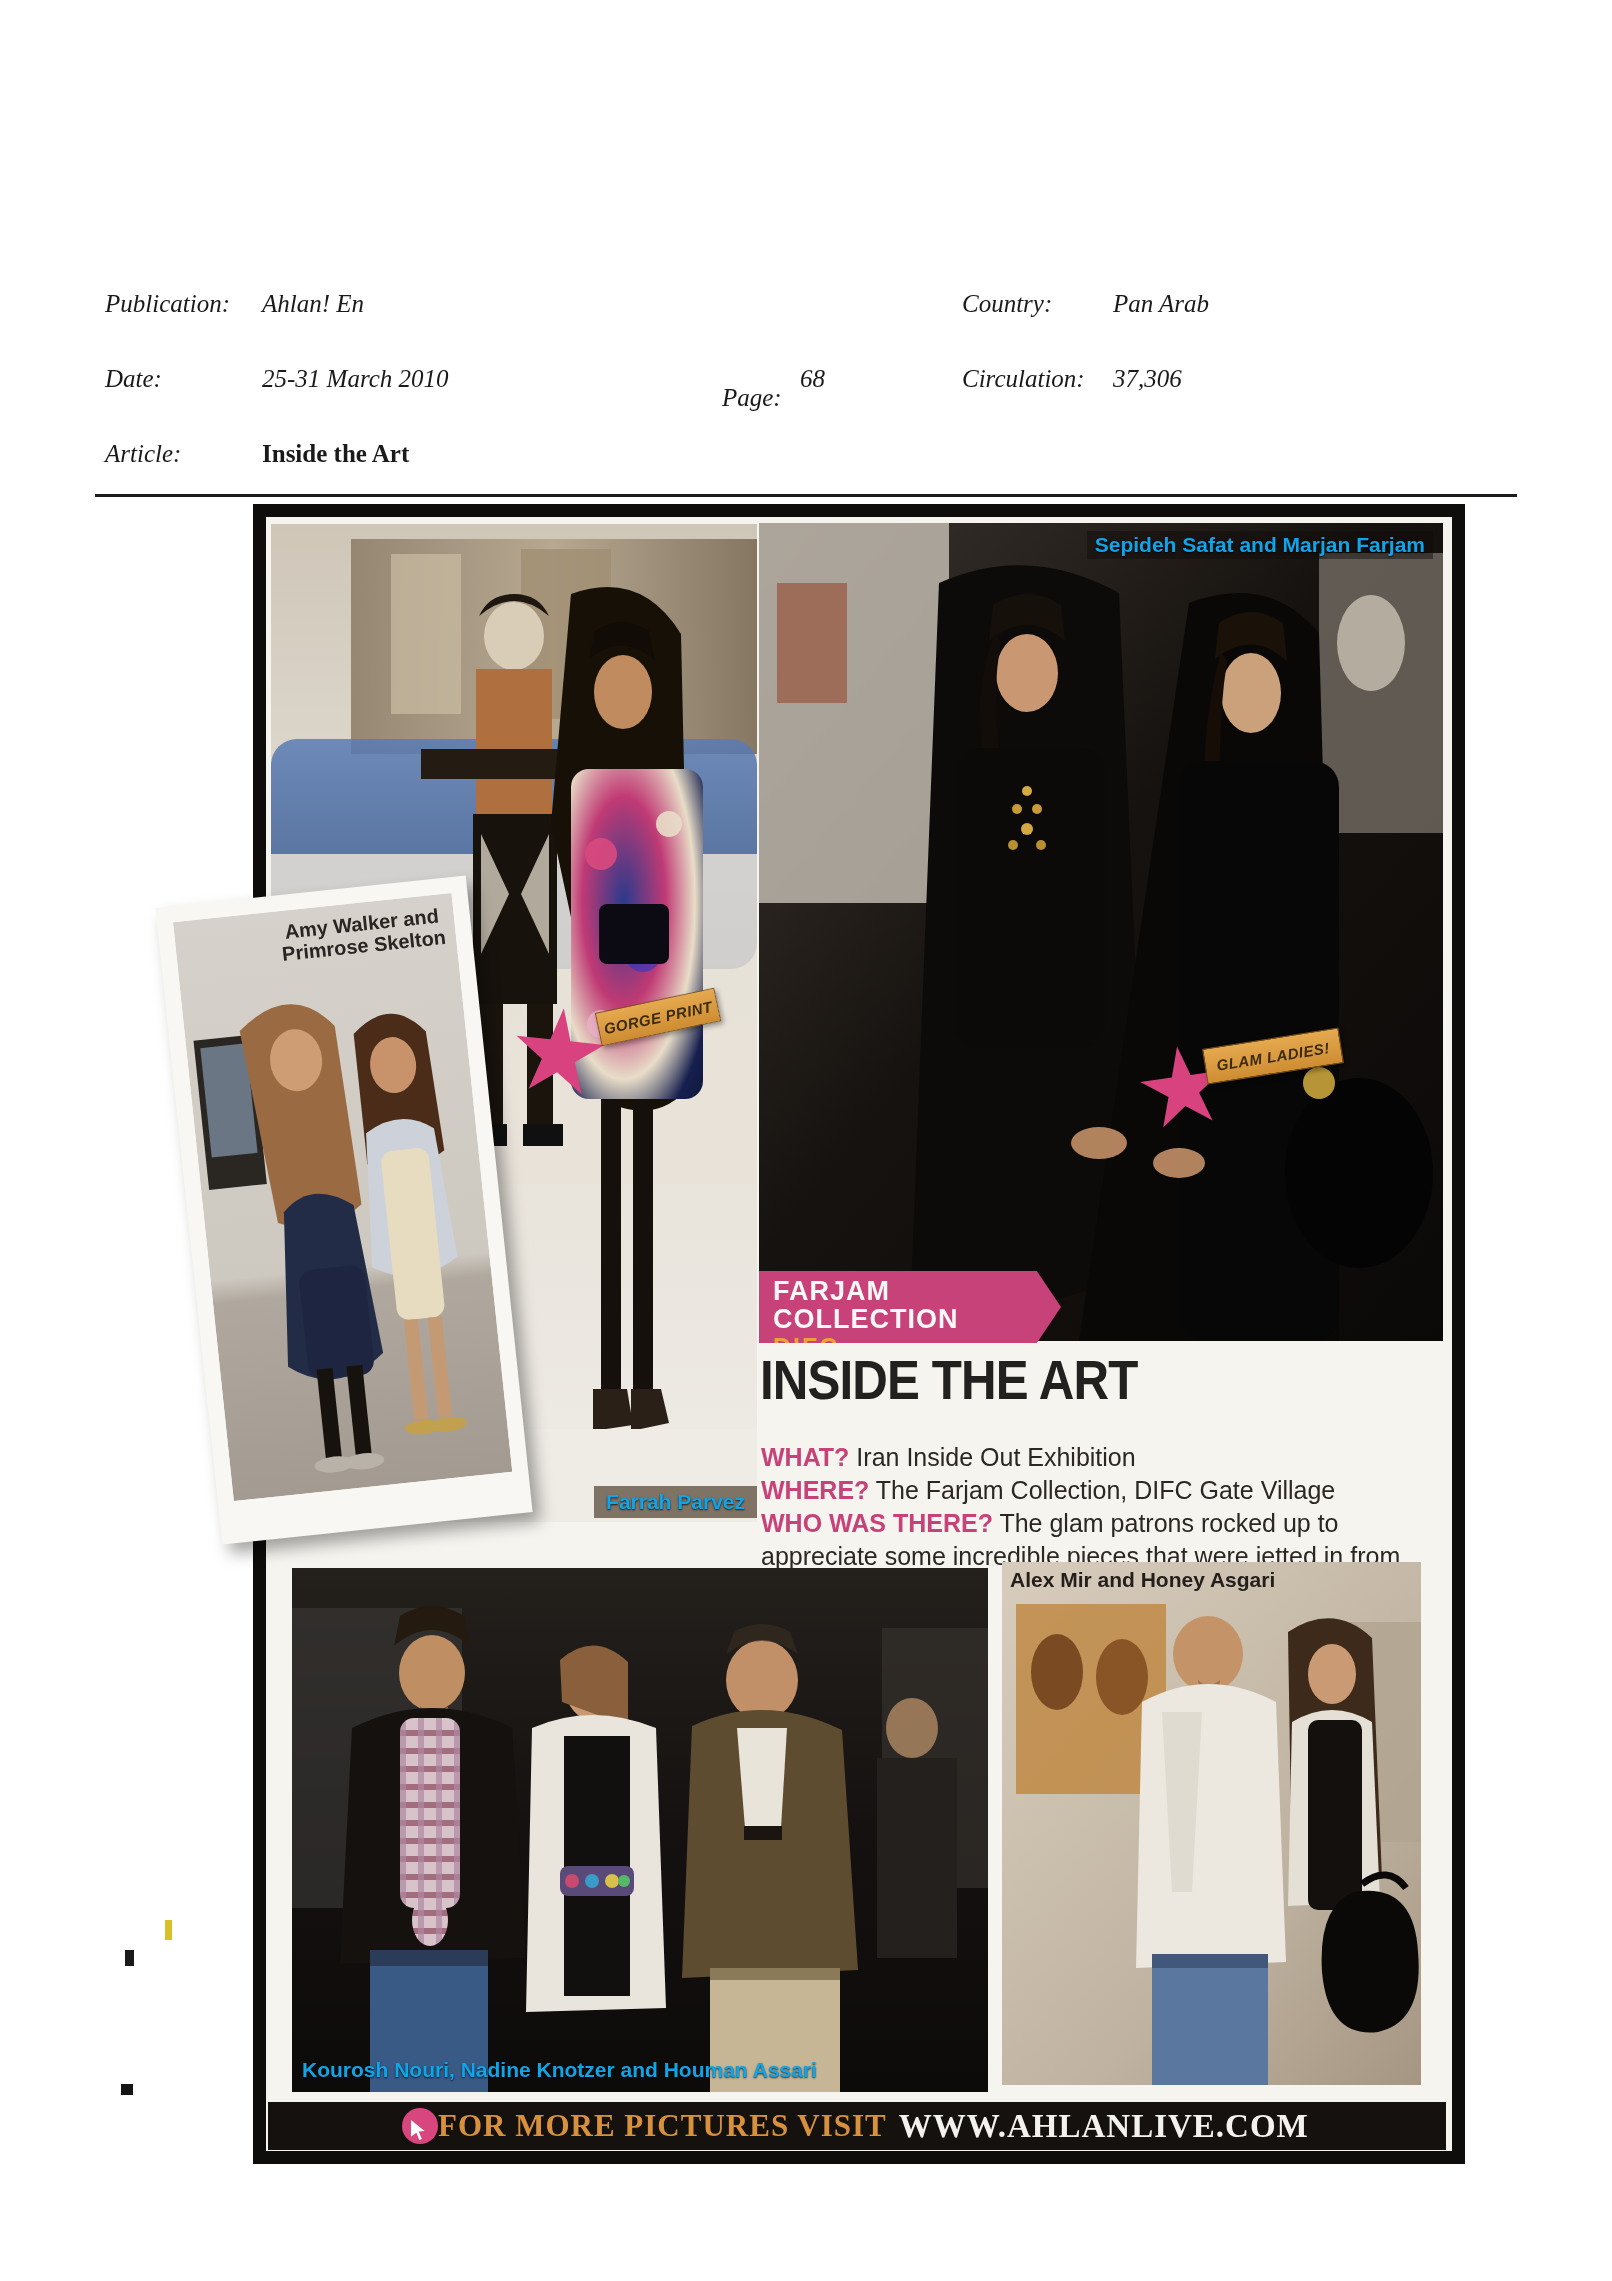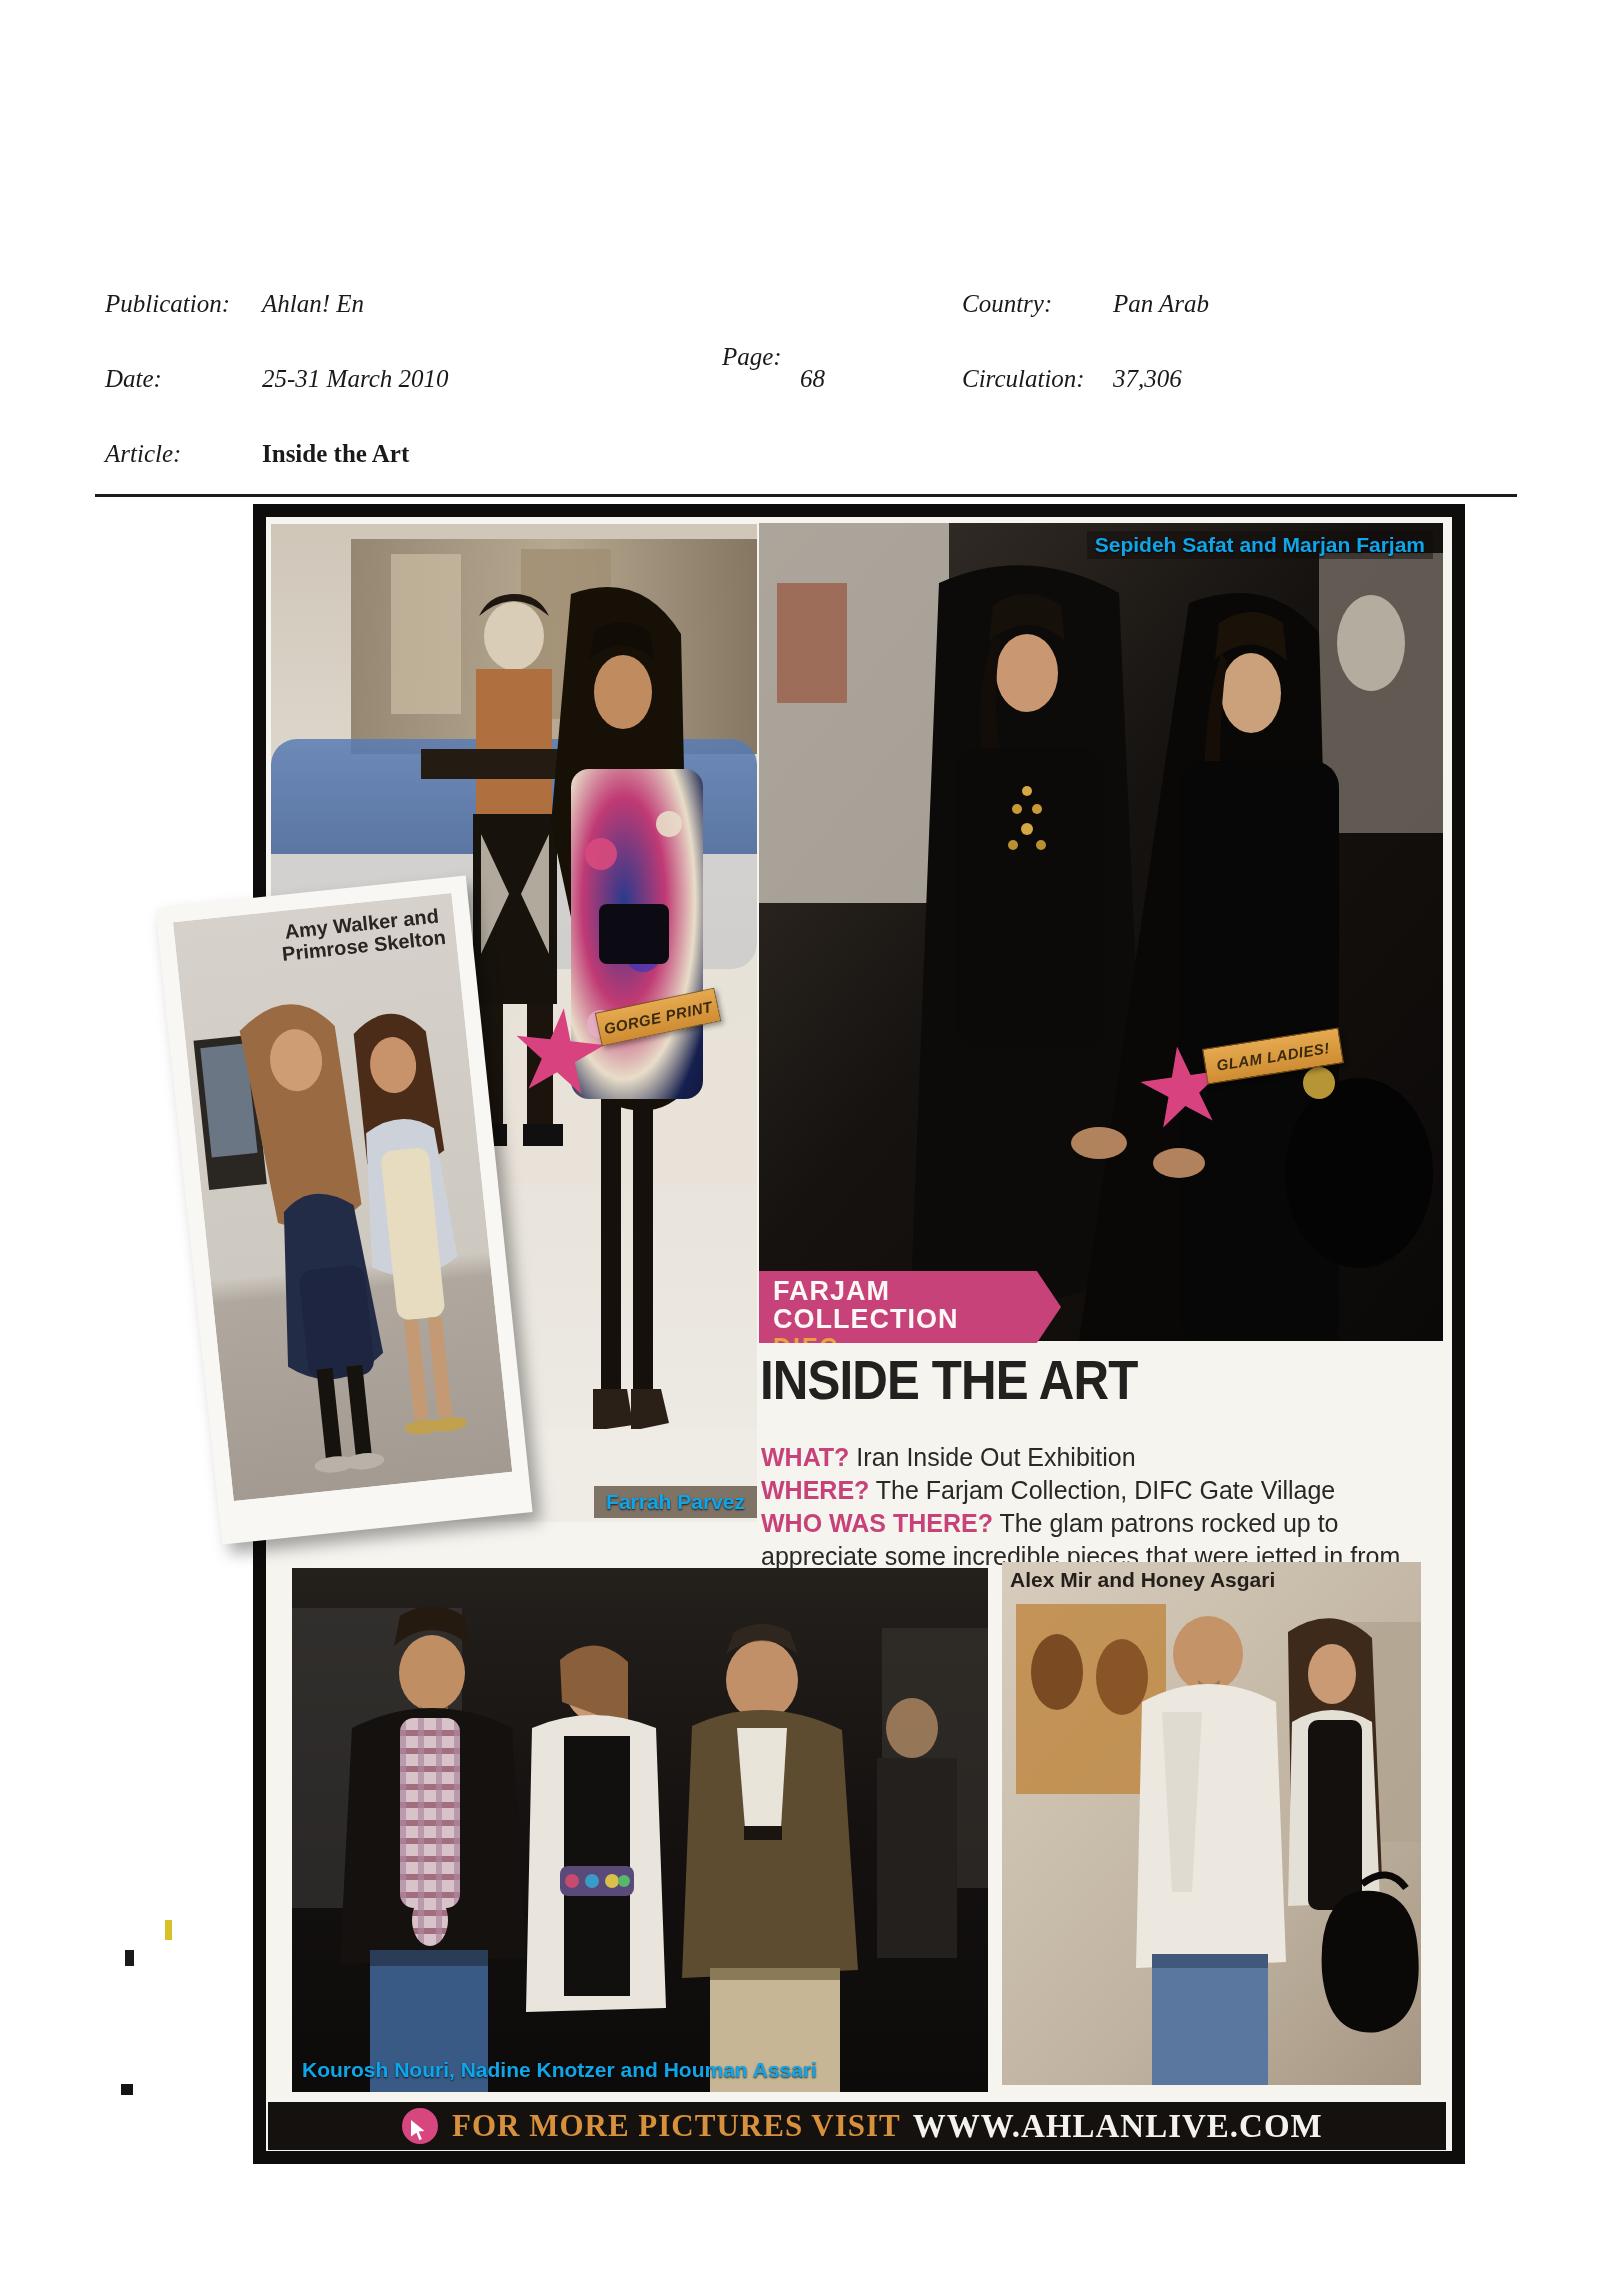--- a/index.html
+++ b/index.html
@@ -46,38 +46,38 @@
         color:#2a2724;}
   #info .lbl{color:#c64279;font-weight:bold;}
   
   #footer{position:absolute;left:2px;top:1585px;width:1178px;height:48px;background:#14110e;
           display:flex;align-items:center;}
   #footer .dot{position:relative;width:36px;height:36px;border-radius:50%;background:#d8467f;
           margin-left:134px;flex:0 0 auto;}
   #footer .cursor{position:absolute;left:9px;top:12px;width:16px;height:20px;background:#fff;
           clip-path:polygon(0 0,85% 55%,48% 58%,68% 95%,52% 100%,34% 64%,0 82%);}
   #footer .f1{font-family:"Liberation Serif",serif;font-weight:bold;color:#d7903c;
-          font-size:31px;letter-spacing:1px;margin-left:14px;white-space:nowrap;}
+          font-size:31px;letter-spacing:1px;white-space:nowrap;}
   #footer .f2{font-family:Liberation Serif, serif;font-weight:bold;color:#f4f2ee;
           font-size:33px;letter-spacing:1px;margin-left:12px;white-space:nowrap;}
   
   .artifact{position:absolute;}
 </style>
 </head>
 <body>
 
 <div id="page">
 
   <div class="meta" style="left:105px;top:290px">Publication:</div>
   <div class="meta" style="left:262px;top:290px">Ahlan! En</div>
   <div class="meta" style="left:962px;top:290px">Country:</div>
   <div class="meta" style="left:1113px;top:290px">Pan Arab</div>
   <div class="meta" style="left:105px;top:365px">Date:</div>
   <div class="meta" style="left:262px;top:365px">25-31 March 2010</div>
-  <div class="meta" style="left:722px;top:343px">Page:</div>
+  <div class="meta" style="left:722px;top:384px">Page:</div>
   <div class="meta" style="left:800px;top:365px">68</div>
   <div class="meta" style="left:962px;top:365px">Circulation:</div>
   <div class="meta" style="left:1113px;top:365px">37,306</div>
   <div class="meta" style="left:105px;top:440px">Article:</div>
   <div class="meta b" style="left:262px;top:440px">Inside the Art</div>
   <div id="rule"></div>
 
   <div id="frame">
    <div id="inner">
 

